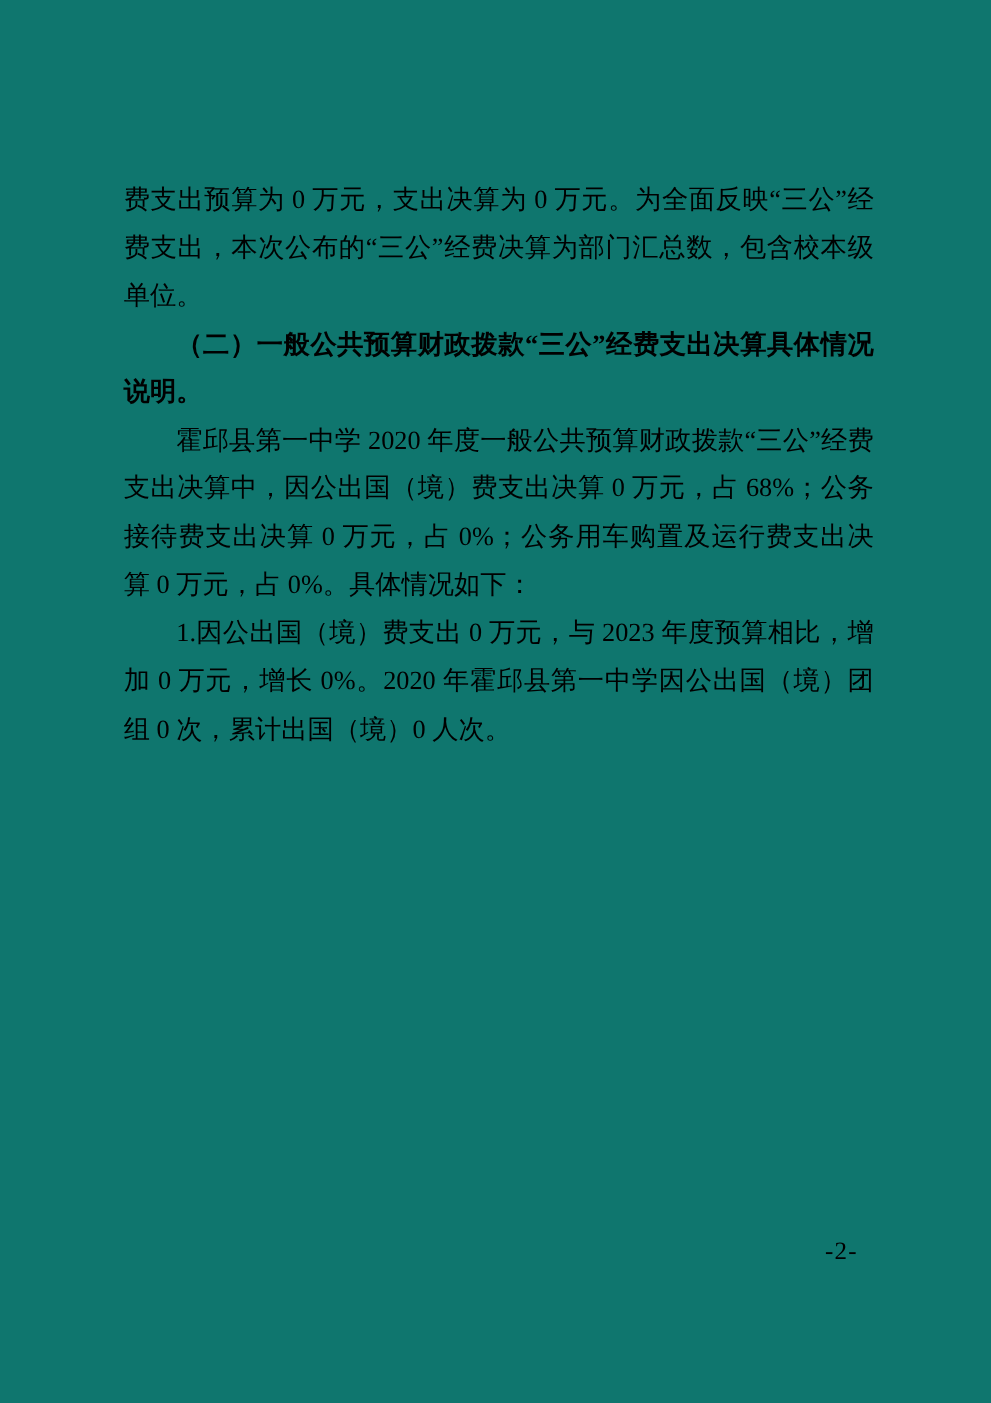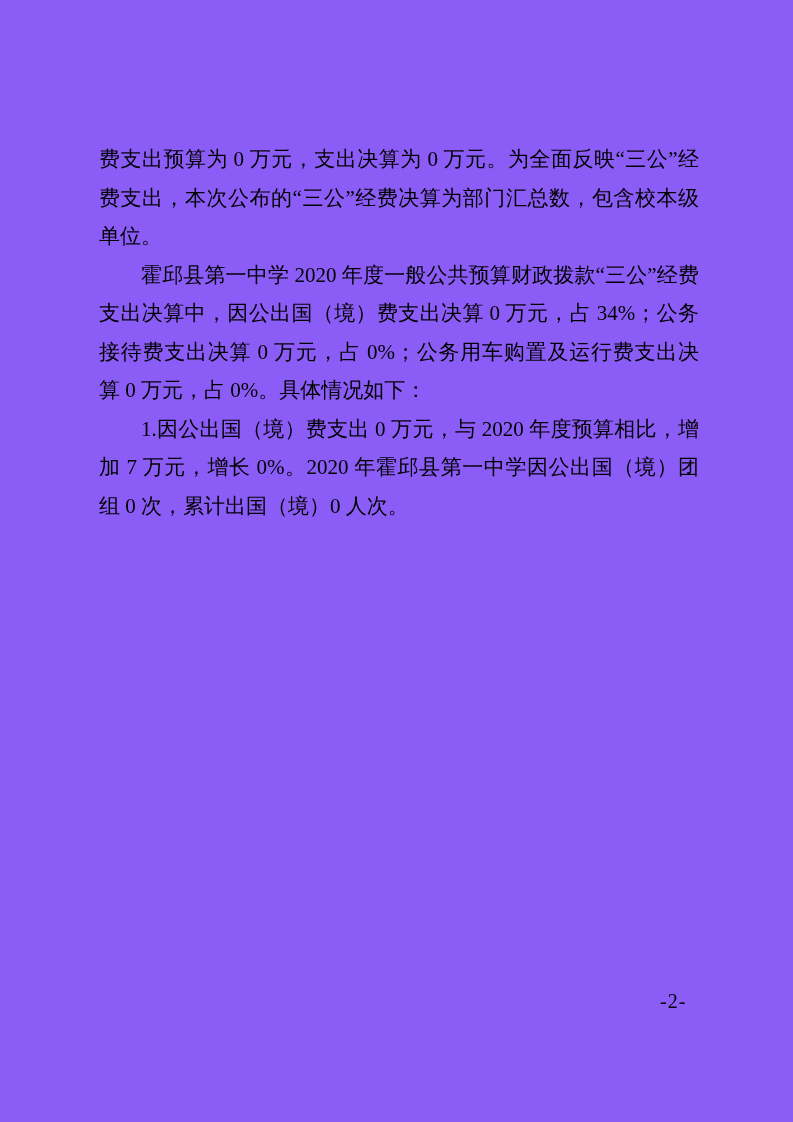--- a/index.html
+++ b/index.html
@@ -4,21 +4,21 @@
 <style>
   html, body {
     margin: 0;
     padding: 0;
     background: #ffffff;
   }
   .page {
     position: relative;
     width: 793px;
     height: 1122px;
-    background: #8b5cf6;
+    background: #0f766e;
     font-family: "Liberation Serif", "DejaVu Serif", serif;
     color: #000000;
     overflow: hidden;
     box-sizing: border-box;
   }
   .content {
     position: absolute;
     left: 99px;
     top: 140px;
     width: 600px;
@@ -46,17 +46,18 @@
     letter-spacing: 1px;
     color: #000000;
   }
 </style>
 </head>
 <body>
 
 <div class="page">
   <div class="content">
     <p class="para no-indent">费支出预算为 0 万元，支出决算为 0 万元。为全面反映“三公”经费支出，本次公布的“三公”经费决算为部门汇总数，包含校本级单位。</p>
-    <p class="para">霍邱县第一中学 2020 年度一般公共预算财政拨款“三公”经费支出决算中，因公出国（境）费支出决算 0 万元，占 34%；公务接待费支出决算 0 万元，占 0%；公务用车购置及运行费支出决算 0 万元，占 0%。具体情况如下：</p>
-    <p class="para">1.因公出国（境）费支出 0 万元，与 2020 年度预算相比，增加 7 万元，增长 0%。2020 年霍邱县第一中学因公出国（境）团组 0 次，累计出国（境）0 人次。</p>
+    <p class="para heading">（二）一般公共预算财政拨款“三公”经费支出决算具体情况说明。</p>
+    <p class="para">霍邱县第一中学 2020 年度一般公共预算财政拨款“三公”经费支出决算中，因公出国（境）费支出决算 0 万元，占 68%；公务接待费支出决算 0 万元，占 0%；公务用车购置及运行费支出决算 0 万元，占 0%。具体情况如下：</p>
+    <p class="para">1.因公出国（境）费支出 0 万元，与 2023 年度预算相比，增加 0 万元，增长 0%。2020 年霍邱县第一中学因公出国（境）团组 0 次，累计出国（境）0 人次。</p>
   </div>
   <div class="page-number">-2-</div>
 </div>
 
 </body></html>

